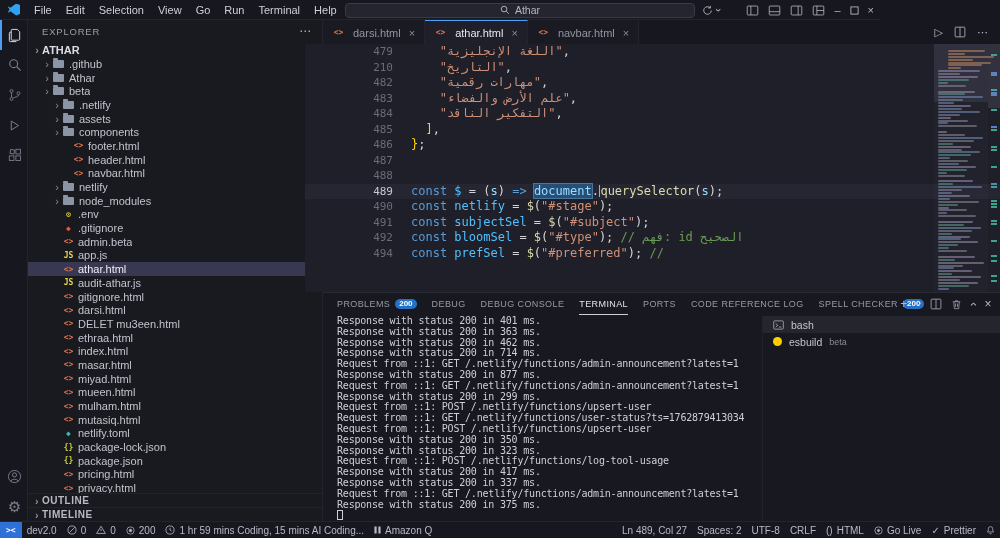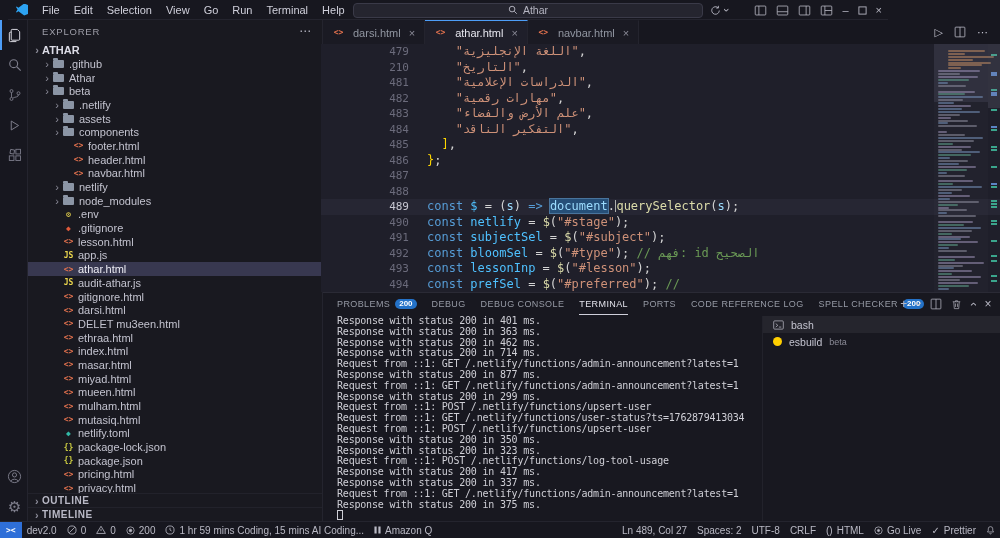--- a/index.html
+++ b/index.html
@@ -2,21 +2,21 @@
 <html><head>
 <meta charset="utf-8">
 <style>
 *{margin:0;padding:0;box-sizing:border-box}
 html,body{width:1000px;height:538px;overflow:hidden;background:#17171f;font-family:"Liberation Sans",sans-serif;color:#c9c9d4;font-size:11px}
 svg{display:block}
 .rot90{display:inline-block;transform:rotate(90deg)}
 .rot270{display:inline-block;transform:rotate(-90deg)}
 
 
-.titlebar{position:absolute;top:0;left:8px;width:880px;height:20px;background:#17171f;border-bottom:1px solid #24242e;display:flex;align-items:center;z-index:9}
+.titlebar{position:absolute;top:0;left:0;width:880px;height:20px;background:#17171f;border-bottom:1px solid #24242e;display:flex;align-items:center;z-index:9}
 .logo{width:12px;height:12px;margin:0 7px 0 8px;background:#2da3f2;flex:none;
 clip-path:polygon(68% 0,100% 12%,100% 88%,68% 100%,20% 64%,6% 76%,0 70%,13% 50%,0 30%,6% 24%,20% 36%)}
 .menu-item{padding:0 7px;font-size:11px;color:#cfcfda;line-height:20px}
 .nav-arrows{display:flex;gap:10px;margin-left:14px;color:#9a9aa5;font-size:12px}
 .nav-arrows .dim{color:#5d5d68}
 .searchbox{position:absolute;left:345px;top:2.5px;width:350px;height:15px;background:#25252f;border:1px solid #3a3a48;border-radius:4px;display:flex;align-items:center;justify-content:center;gap:5px;font-size:10.5px;color:#b6b6c2}
 .after-search{position:absolute;left:702px;top:0;height:20px;display:flex;align-items:center;gap:4px;color:#b6b6c2}
 .tb-actions{position:absolute;right:6px;top:0;height:20px;display:flex;align-items:center;gap:9px;color:#b6b6c2}
 .tb-actions>span{display:flex;align-items:center}
 
@@ -44,21 +44,21 @@
 .sec-row{height:14px;display:flex;align-items:center;padding-left:4px;font-size:10px;font-weight:bold;letter-spacing:.5px;color:#b9b9c6;border-top:1px solid #22222b}
 
 
 .tabbar{position:absolute;left:323px;top:20px;right:0;height:24px;background:#17171f;display:flex;align-items:stretch}
 .tab{display:flex;align-items:center;gap:5px;padding:0 9px;font-size:11px;color:#9196a1;background:#1a1a23;border-right:1px solid #24242e;border-top:1px solid transparent}
 .tab.active{background:#1f1f2a;color:#e6e6ee;border-top:1px solid #4d9df7}
 .tab .close{font-size:11px;margin-left:3px;color:#8b8b98}
 .editor-actions{margin-left:auto;display:flex;gap:11px;align-items:center;padding-right:12px;color:#c3c3cf;font-size:11px}
 
 
-.codewrap{position:absolute;left:321px;top:44px;right:0;height:248px;background:#1f1f2a;overflow:hidden}
+.codewrap{position:absolute;left:305px;top:44px;right:0;height:248px;background:#1f1f2a;overflow:hidden}
 .cl{position:relative;height:15.5px;line-height:15.5px;font-family:"DejaVu Sans Mono","DejaVu Sans",monospace;font-size:12px;white-space:pre}
 .cl .gut{position:absolute;left:0;top:0;width:88px;text-align:right;color:#6b6b7b;font-size:11px}
 .cl .code{position:absolute;left:106px;top:0}
 .cl.cur{background:rgba(130,130,170,.08)}
 .cl.cur .gut{color:#c8c8d2}
 .tk-k{color:#569cd6}.tk-v{color:#4fc1ff}.tk-m{color:#9cdcfe}.tk-f{color:#dcdcaa}
 .tk-s{color:#ce9178}.tk-c{color:#6a9955}.tk-p{color:#d4d4d4}.tk-g{color:#ffd700}
 .tk-d{color:#9cdcfe;background:#264f78;outline:1px solid #49749c}
 .sq{text-decoration:underline wavy #f14c4c 1px;text-underline-offset:2px}
 .caret{display:inline-block;width:1.5px;height:12px;background:#aeafad;vertical-align:-2px}
@@ -301,21 +301,21 @@
         <span class="tlabel">.env</span>
       </div>
       <div class="trow" style="padding-left: 24px;">
         <span class="chev"></span>
         <span class="file-ic" style="color: rgb(224, 90, 58);">◆</span>
         <span class="tlabel">.gitignore</span>
       </div>
       <div class="trow" style="padding-left: 24px;">
         <span class="chev"></span>
         <span class="file-ic" style="color: rgb(232, 116, 79);">&lt;&gt;</span>
-        <span class="tlabel">lesson.html</span>
+        <span class="tlabel">admin.beta</span>
       </div>
       <div class="trow" style="padding-left: 24px;">
         <span class="chev"></span>
         <span class="file-ic" style="color: rgb(232, 212, 77);">JS</span>
         <span class="tlabel">app.js</span>
       </div>
       <div class="trow sel" style="padding-left: 24px;">
         <span class="chev"></span>
         <span class="file-ic" style="color: rgb(232, 116, 79);">&lt;&gt;</span>
         <span class="tlabel">athar.html</span>
@@ -438,33 +438,31 @@
         </svg>
       </span>
       <span style="display: inline-flex; align-items: center;">⋯</span>
     </div>
   </div>
 
 <div class="codewrap">
   <div>
       <div class="cl"><span class="gut">479</span><span class="code" style="padding-left: 28.8px;"><span class="tk-s">"اللغة الإنجليزية"</span><span class="tk-p">,</span></span></div>
       <div class="cl"><span class="gut">210</span><span class="code" style="padding-left: 28.8px;"><span class="tk-s">"التاريخ"</span><span class="tk-p">,</span></span></div>
-      <div class="cl"><span class="gut">481</span><span class="code" style="padding-left: 28.8px;"><span class="tk-s">"الدراسات الإعلامية"</span><span class="tk-p">,</span></span></div>
       <div class="cl"><span class="gut">482</span><span class="code" style="padding-left: 28.8px;"><span class="tk-s">"مهارات رقمية"</span><span class="tk-p">,</span></span></div>
       <div class="cl"><span class="gut">483</span><span class="code" style="padding-left: 28.8px;"><span class="tk-s">"علم الأرض والفضاء"</span><span class="tk-p">,</span></span></div>
       <div class="cl"><span class="gut">484</span><span class="code" style="padding-left: 28.8px;"><span class="tk-s">"التفكير الناقد"</span><span class="tk-p">,</span></span></div>
       <div class="cl"><span class="gut">485</span><span class="code" style="padding-left: 14.4px;"><span class="tk-g">]</span><span class="tk-p">,</span></span></div>
       <div class="cl"><span class="gut">486</span><span class="code" style="padding-left: 0px;"><span class="tk-g">}</span><span class="tk-p">;</span></span></div>
       <div class="cl"><span class="gut">487</span><span class="code" style="padding-left: 0px;"></span></div>
       <div class="cl"><span class="gut">488</span></div>
       <div class="cl cur"><span class="gut">489</span><span class="code" style="padding-left: 0px;"><span class="tk-k">const </span><span class="tk-v">$</span><span class="tk-p"> = (</span><span class="tk-m">s</span><span class="tk-p">) </span><span class="tk-k">=&gt;</span><span class="tk-p"> </span><span class="tk-d">document</span><span class="tk-p">.</span><span class="caret"></span><span class="tk-f">querySelector</span><span class="tk-p">(</span><span class="tk-m">s</span><span class="tk-p">);</span></span></div>
       <div class="cl"><span class="gut">490</span><span class="code" style="padding-left: 0px;"><span class="tk-k">const </span><span class="tk-v">netlify</span><span class="tk-p"> = </span><span class="tk-f">$</span><span class="tk-p">(</span><span class="tk-s">"#stage"</span><span class="tk-p">);</span></span></div>
       <div class="cl"><span class="gut">491</span><span class="code" style="padding-left: 0px;"><span class="tk-k">const </span><span class="tk-v">subjectSel</span><span class="tk-p"> = </span><span class="tk-f">$</span><span class="tk-p">(</span><span class="tk-s">"#subject"</span><span class="tk-p">);</span></span></div>
       <div class="cl"><span class="gut">492</span><span class="code" style="padding-left: 0px;"><span class="tk-k">const </span><span class="tk-v">bloomSel</span><span class="tk-p"> = </span><span class="tk-f">$</span><span class="tk-p">(</span><span class="tk-s">"#type"</span><span class="tk-p">);</span><span class="tk-c"> // فهم: id الصحيح</span></span></div>
-      <div class="cl"><span class="gut">493</span><span class="code" style="padding-left: 0px;"><span class="tk-k">const </span><span class="tk-v">lessonInp</span><span class="tk-p"> = </span><span class="tk-f">$</span><span class="tk-p">(</span><span class="tk-s">"#lesson"</span><span class="tk-p">);</span></span></div>
       <div class="cl"><span class="gut">494</span><span class="code" style="padding-left: 0px;"><span class="tk-k">const </span><span class="tk-v">prefSel</span><span class="tk-p"> = </span><span class="tk-f">$</span><span class="tk-p">(</span><span class="tk-s">"#preferred"</span><span class="tk-p">);</span><span class="tk-c"> //</span></span></div>
     </div>
   <div class="minimap">
       <div class="mm-view"></div>
       <i style="top:5.9px;left:14px;width:36.918px;background:#c08a60"></i>
       <i style="top:8.8px;left:14px;width:16.588px;background:#c08a60"></i>
       <i style="top:11.7px;left:14px;width:45.506px;background:#c08a60"></i>
       <i style="top:14.6px;left:14px;width:25.176000000000002px;background:#c08a60"></i>
       <i style="top:17.5px;left:14px;width:42.846000000000004px;background:#c08a60"></i>
       <i style="top:20.4px;left:14px;width:33.764px;background:#c08a60"></i>

